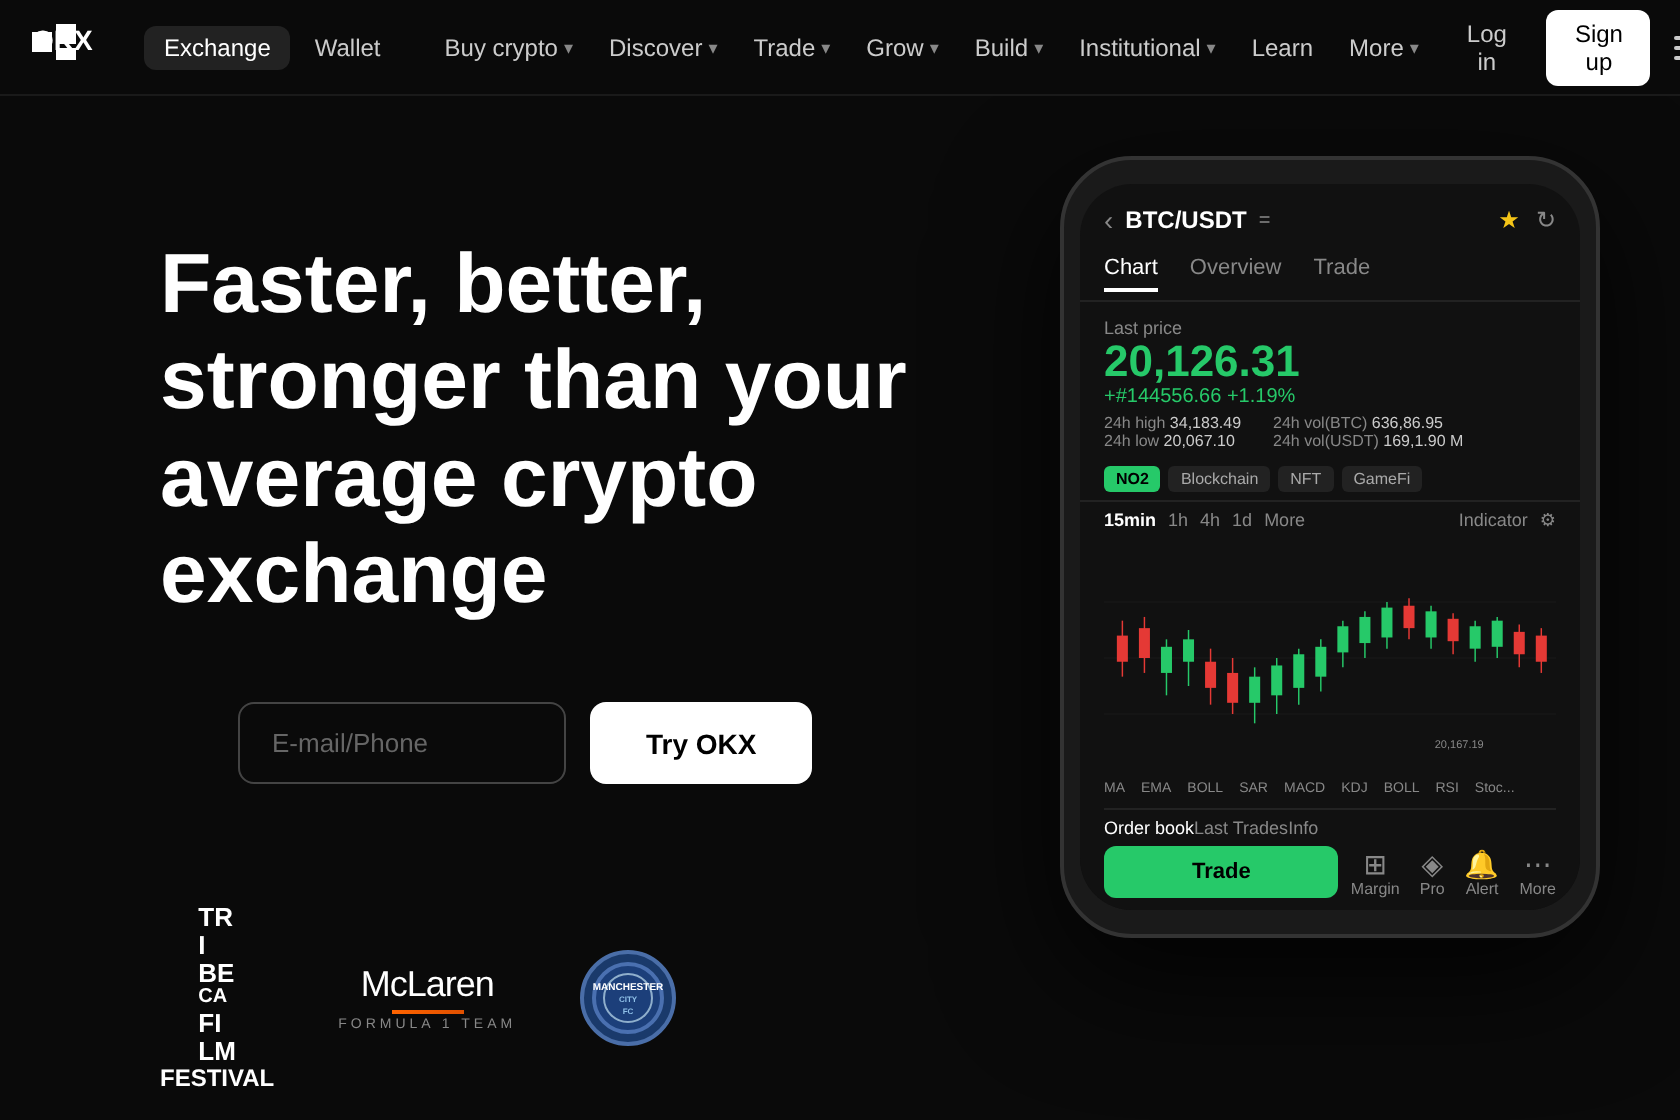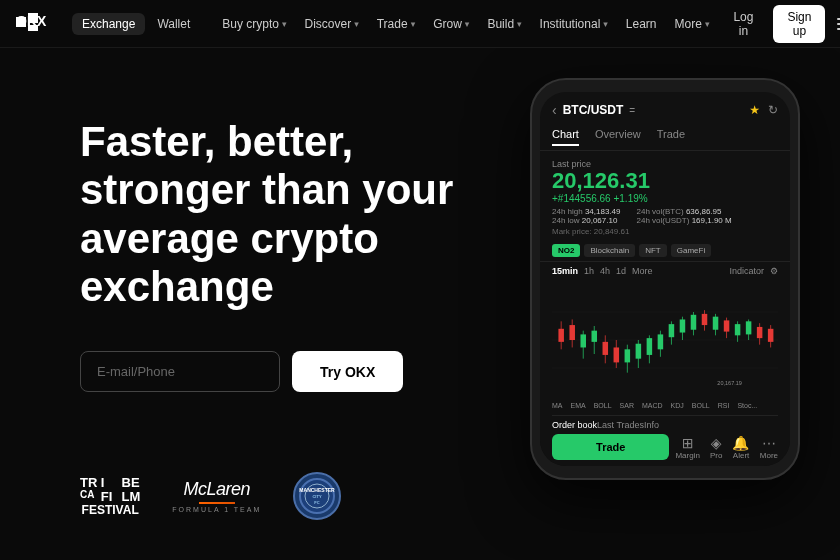--- a/index.html
+++ b/index.html
@@ -123,28 +123,29 @@
       color: #fff;
       max-width: 400px;
       margin-bottom: 40px;
     }
     .hero-form {
       display: flex;
       gap: 12px;
       margin-bottom: 60px;
     }
     .hero-input {
-      width: 200px;
+      width: 164px;
       padding: 12px 16px;
       background: transparent;
       border: 1px solid #444;
       border-radius: 8px;
       color: #ccc;
       font-size: 13px;
       outline: none;
+      margin-left: 39px;
     }
     .hero-input::placeholder { color: #666; }
     .btn-try {
       padding: 12px 28px;
       background: #fff;
       color: #000;
       border: none;
       border-radius: 8px;
       font-size: 14px;
       font-weight: 600;
@@ -394,33 +395,33 @@
   <div class="hero-left">
     <h1 class="hero-title">Faster, better, stronger than your average crypto exchange</h1>
     <div class="hero-form">
       <input class="hero-input" type="text" placeholder="E-mail/Phone" style="">
       <button class="btn-try">Try OKX</button>
     </div>
 
     <div class="partners">
 
       <div class="partner-logo">
-        <div style="display:grid;grid-template-columns:1fr 1fr 1fr;gap:1px 2px;line-height:1;">
+        <div style="display:grid;grid-template-columns:1fr;gap:1px 2px;line-height:1;">
           <span style="font-size:13px;font-weight:900;color:#fff;">TR</span>
           <span style="font-size:13px;font-weight:900;color:#fff;">I</span>
           <span style="font-size:13px;font-weight:900;color:#fff;">BE</span>
           <span style="font-size:10px;font-weight:900;color:#fff;">CA</span>
           <span style="font-size:13px;font-weight:900;color:#fff;">FI</span>
           <span style="font-size:13px;font-weight:900;color:#fff;">LM</span>
         </div>
         <div style="font-size:12px;font-weight:900;color:#fff;text-align:center;">FESTIVAL</div>
       </div>
 
       <div class="partner-logo">
-        <div style="font-size:18px;font-weight:300;color:#fff;font-style:italic;letter-spacing:-0.5px;">McLaren</div>
+        <div style="font-size:18px;font-weight:300;color:#fff;letter-spacing:-0.5px;">McLaren</div>
         <div style="width:36px;height:2px;background:linear-gradient(to right,#ff6400,#e05000);margin:2px auto;"></div>
         <div style="font-size:7px;color:#888;letter-spacing:2px;text-align:center;">FORMULA 1 TEAM</div>
       </div>
 
       <div class="partner-logo">
         <div class="mancity-badge">
           <svg width="36" height="36" viewBox="0 0 36 36">
             <circle cx="18" cy="18" r="17" fill="#1c3f7a" stroke="#4a70b0" stroke-width="2"></circle>
             <circle cx="18" cy="18" r="12" fill="#1c3f7a" stroke="#8fafcc" stroke-width="1"></circle>
             <text x="18" y="14" text-anchor="middle" font-size="5" fill="white" font-weight="bold">MANCHESTER</text>
@@ -459,21 +460,20 @@
           <div style="display:flex;gap:16px;margin-top:3px;">
             <div style="font-size:8px;color:#888;">
               <div>24h high <span style="color:#ccc;">34,183.49</span></div>
               <div>24h low <span style="color:#ccc;">20,067.10</span></div>
             </div>
             <div style="font-size:8px;color:#888;">
               <div>24h vol(BTC) <span style="color:#ccc;">636,86.95</span></div>
               <div>24h vol(USDT) <span style="color:#ccc;">169,1.90 M</span></div>
             </div>
           </div>
-          <div style="font-size:8px;color:#666;margin-top:2px;">Mark price: 20,849.61</div>
         </div>
 
         <div class="tags-row">
           <span class="tag active-tag">NO2</span>
           <span class="tag">Blockchain</span>
           <span class="tag">NFT</span>
           <span class="tag">GameFi</span>
         </div>
 
         <div class="chart-toolbar">

